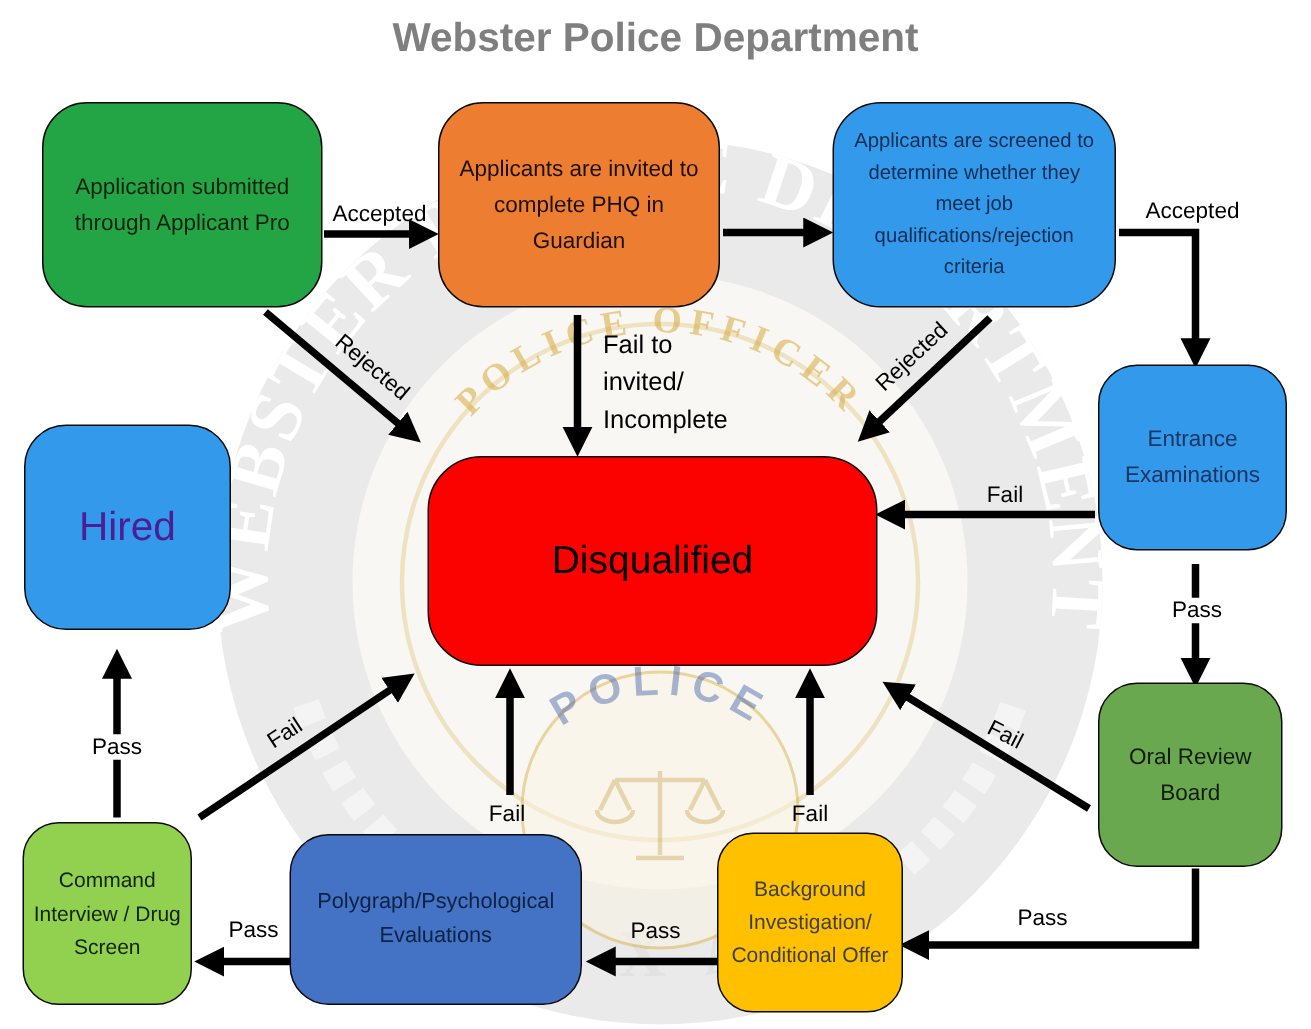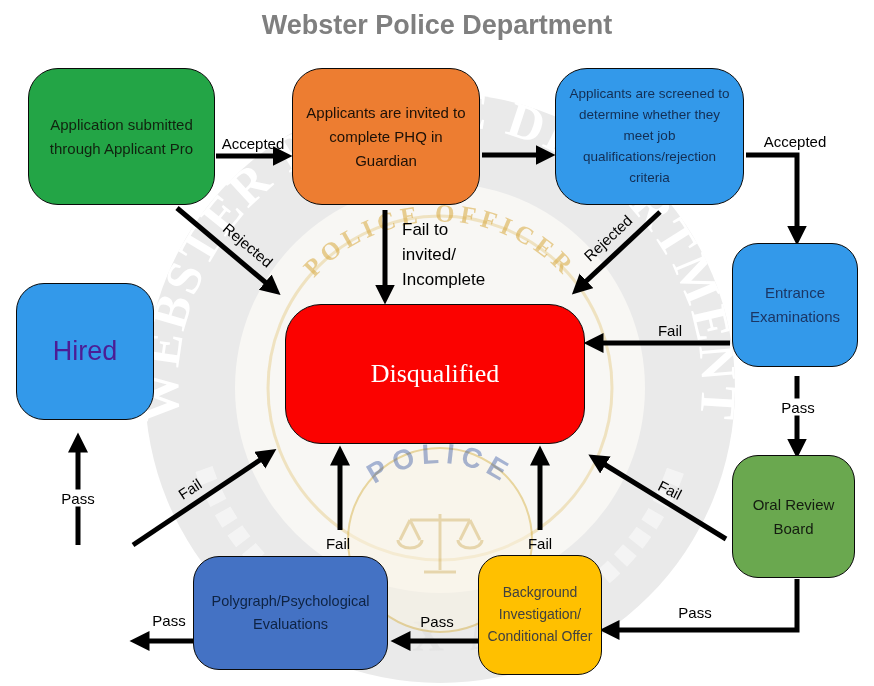--- a/index.html
+++ b/index.html
@@ -125,24 +125,27 @@
   </div>
   <div class="node n-oral" style="background-color: rgb(106, 168, 79); color: rgb(20, 28, 16);">
     <span>Oral Review Board</span>
   </div>
   <div class="node n-background" style="background-color: rgb(255, 192, 0); color: #404040;">
     <span>Background Investigation/ Conditional Offer</span>
   </div>
   <div class="node n-polygraph" style="background-color: rgb(68, 114, 196); color: rgb(14, 35, 67);">
     <span>Polygraph/Psychological Evaluations</span>
   </div>
+  <div class="node n-command" style="background-color: rgb(146, 208, 80); color: rgb(21, 35, 12);">
+    <span>Command Interview / Drug Screen</span>
+  </div>
   <div class="node n-hired" style="background-color: rgb(51, 153, 234); color: #4c1d95;">
     <span>Hired</span>
   </div>
-  <div class="node n-disqualified" style="background-color: rgb(251, 2, 0); color: #ffffff; font-family: Liberation Serif, serif;">
+  <div class="node n-disqualified" style="background-color: rgb(251, 2, 0); color: #000000;">
     <span>Disqualified</span>
   </div>
 
   <div class="elabel" style="left:253px;top:143px">Accepted</div>
   <div class="elabel" style="left:795px;top:141px">Accepted</div>
   <div class="elabel rot40" style="left:248px;top:245px">Rejected</div>
   <div class="elabel-block" style="left:402px;top:217px">
     <div>Fail to</div>
     <div>invited/</div>
     <div>Incomplete</div>

